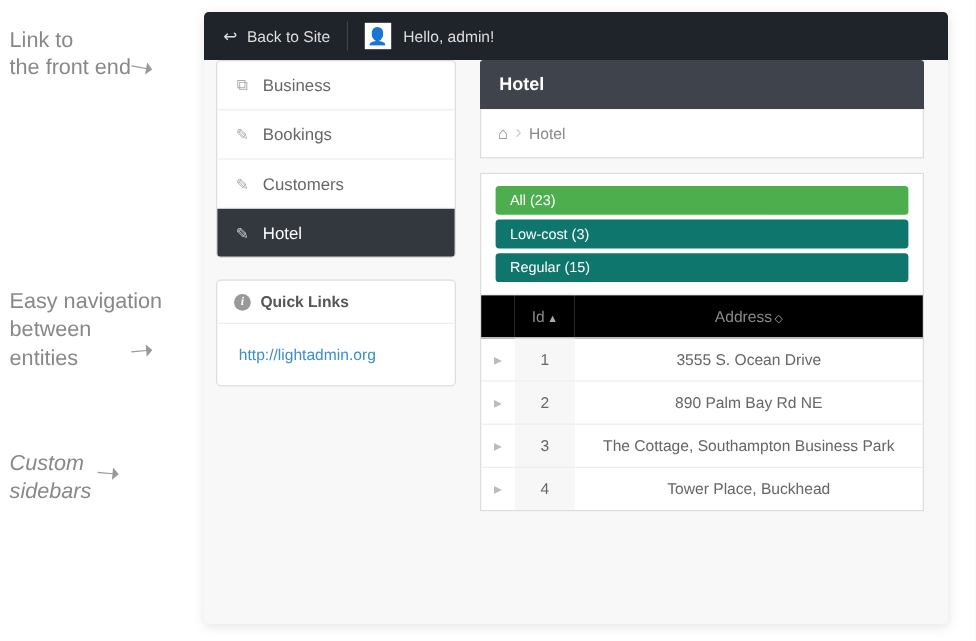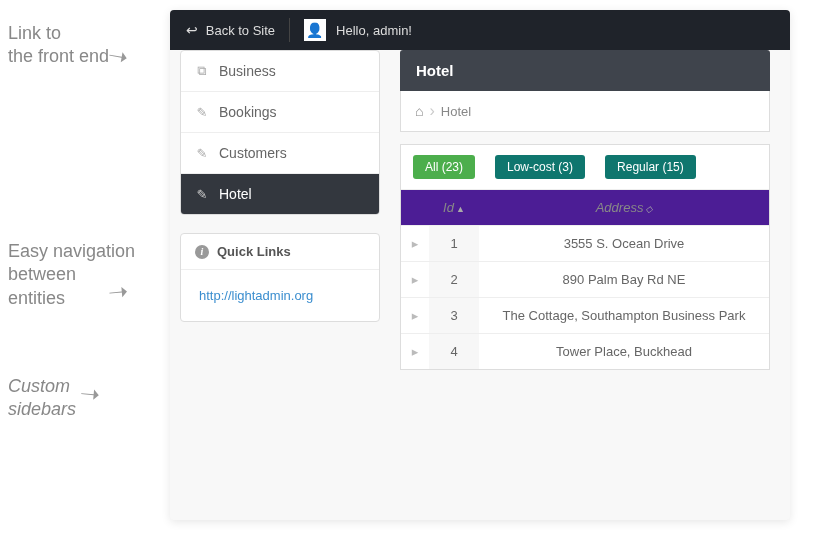--- a/index.html
+++ b/index.html
@@ -41,28 +41,28 @@
 .quicklinks-body a { color: #3b8ecf; text-decoration: none; font-size: 13px; }
 
 .main { flex: 1; min-width: 0; }
 .panel-header { background: #3f444c; color: #fff; padding: 12px 16px; font-size: 15px; font-weight: bold; border-radius: 3px 3px 0 0; }
 .panel-body { background: #fff; border: 1px solid #ddd; border-top: none; }
 
 .breadcrumb { padding: 12px 14px; display: flex; align-items: center; gap: 6px; color: #888; font-size: 13px; }
 .home-icon { font-size: 14px; color: #888; }
 .crumb-sep { color: #ccc; font-size: 16px; line-height: 1; }
 
-.filters { padding: 10px 12px; display: flex; gap: 20px; }
+.filters { padding: 10px 12px; display: flex; gap: 4px; flex-direction: column; }
 .pill { padding: 5px 12px; border-radius: 3px; color: #fff; font-size: 12px; cursor: pointer; }
 .pill.green { background: #4cae4c; }
 .pill.blue { background: #0f766e; }
 
 .table { width: 100%; border-collapse: collapse; }
 .table th, .table td { border-top: 1px solid #eee; padding: 10px 8px; text-align: center; color: #666; font-size: 13px; }
-.table th { background: #4c1d95; font-weight: normal; color: #888; font-style: italic; }
+.table th { background: #000000; font-weight: normal; color: #888; }
 .table th.id-col { width: 50px; }
 .table th.expand-col, .table td.expand-col { width: 28px; color: #bbb; }
 .sort-icon { font-size: 9px; color: #aaa; margin-left: 2px; }
 .td-id { background: #f7f7f7; width: 50px; }
 </style>
 </head>
 <body>
 
 <div class="annotation ann1" style="white-space: pre-line;">Link to
 the front end</div>

